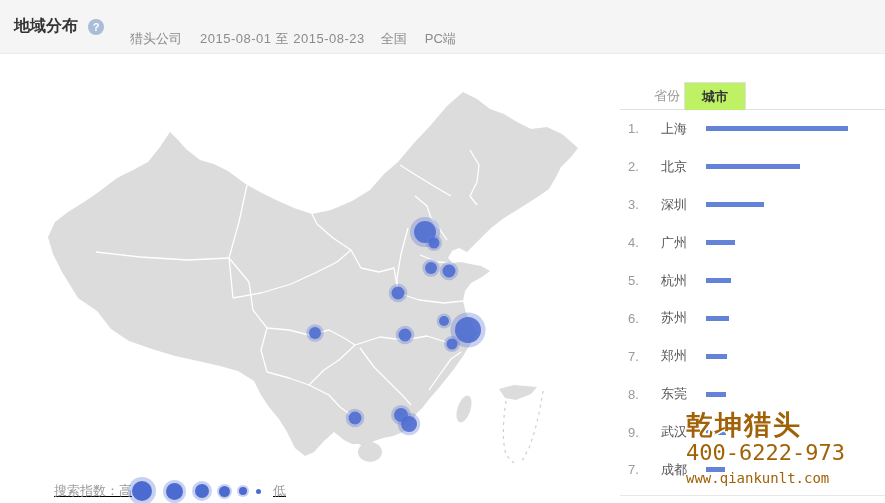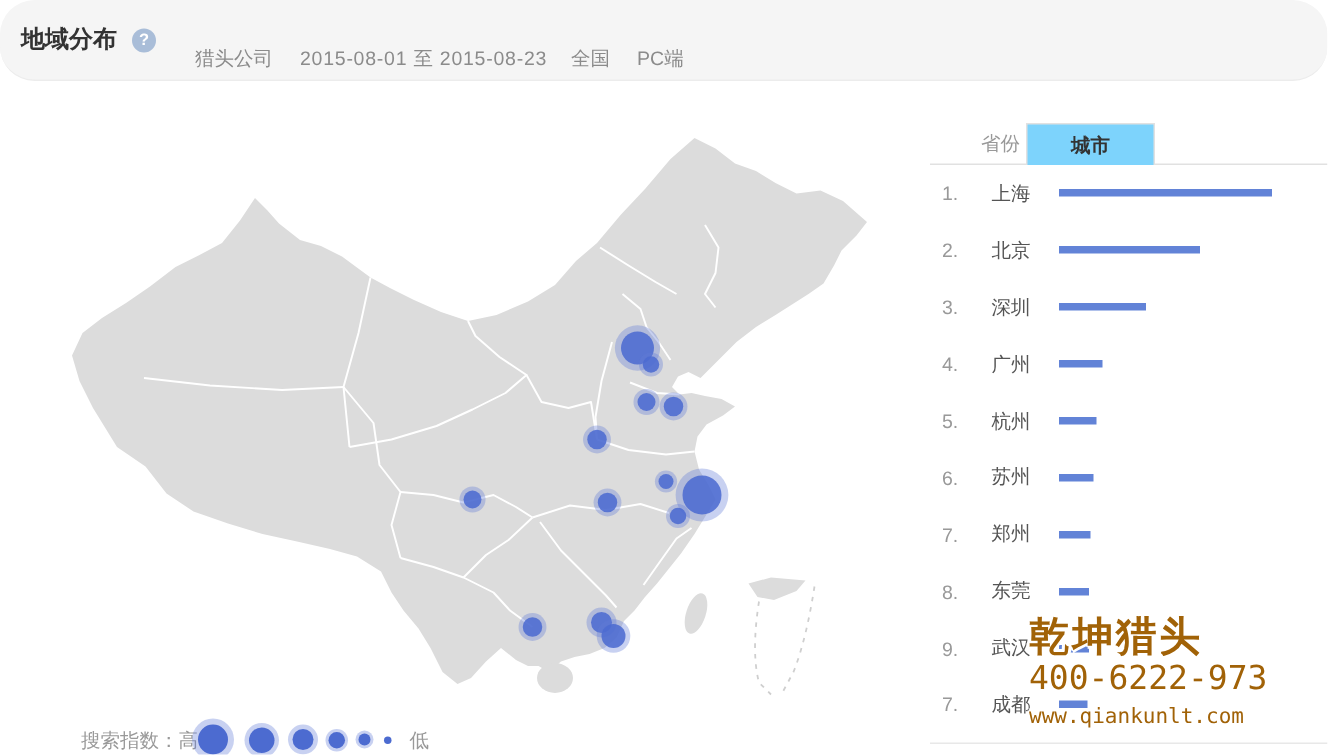--- a/index.html
+++ b/index.html
@@ -1,47 +1,47 @@
 <!DOCTYPE html>
 <html><head>
 <meta charset="utf-8">
 <style>
   html,body{margin:0;padding:0;width:885px;height:503px;overflow:hidden;background:#fff;
     font-family:"Liberation Sans","DejaVu Sans",sans-serif;}
   .stage{position:relative;width:885px;height:503px;}
 
   
   .header{position:absolute;left:0;top:0;width:885px;height:54px;background:#f5f5f5;
-    border-bottom:1px solid #ececec;display:flex;align-items:center;box-sizing:border-box;padding-left:14px;border-radius:23px;}
+    border-bottom:1px solid #ececec;display:flex;align-items:center;box-sizing:border-box;padding-left:14px;}
   .header .title{font-size:16px;font-weight:bold;color:#333;margin-right:10px;}
   .header .help{width:16px;height:16px;border-radius:50%;background:#a9bdd8;color:#fff;
     font-size:11px;font-weight:bold;display:flex;align-items:center;justify-content:center;margin-right:26px;cursor:pointer;}
   .header .meta{font-size:13px;color:#8b8b8b;margin-right:18px;margin-top:24px;}
   .header .meta.date{margin-right:16px;letter-spacing:0.5px;}
 
   
   #map-svg{position:absolute;left:0;top:0;z-index:1;}
 
   
   .panel{position:absolute;left:620px;top:83px;width:265px;z-index:5;}
   .tabs{position:relative;height:26px;border-bottom:1px solid #e1e1e1;}
   .tab{position:absolute;top:0;height:26px;line-height:26px;text-align:center;font-size:13px;cursor:pointer;}
   .tab.province{left:19px;width:56px;color:#999;}
-  .tab.city{left:64px;width:86px;color:#333;font-weight:bold;background:#7dd3fc;
+  .tab.city{left:64px;width:62px;color:#333;font-weight:bold;background:#bef264;
     border:1px solid #e1e1e1;border-bottom:none;top:-1px;height:28px;line-height:28px;box-sizing:border-box;}
   .list{position:absolute;left:0;top:27px;width:265px;}
   .row{display:flex;align-items:center;height:37.9px;padding-left:8px;box-sizing:border-box;}
   .row .rank{width:22px;font-size:13px;color:#999;}
   .row .city-name{width:48px;font-size:13px;color:#555;text-align:center;}
   .row .bar{height:5px;margin-left:8px;}
 
   .panel-bottom-line{position:absolute;left:620px;top:495px;width:265px;border-top:1px solid #e8e8e8;z-index:4;}
 
   
-  .legend{position:absolute;left:54px;top:479px;height:24px;display:flex;align-items:flex-end;z-index:6;}
+  .legend{position:absolute;left:54px;top:479px;height:24px;display:flex;align-items:center;z-index:6;text-decoration:underline;}
   .legend .lg-label,.legend .lg-low{font-size:13px;color:#999;}
   .legend .lg-low{margin-left:12px;}
   .lg-circle{display:inline-block;border-radius:50%;}
 
   
   .watermark{position:absolute;left:686px;top:410px;z-index:10;color:#a16207;pointer-events:none;
     text-shadow:-1px -1px 0 #fff,1px -1px 0 #fff,-1px 1px 0 #fff,1px 1px 0 #fff,
                 -2px 0 0 #fff,2px 0 0 #fff,0 -2px 0 #fff,0 2px 0 #fff;}
   .watermark .w1{font-size:27px;font-weight:bold;letter-spacing:2px;line-height:30px;font-family:"DejaVu Sans",sans-serif;}
   .watermark .w2{font-size:22px;line-height:26px;font-family:"DejaVu Sans Mono",monospace;}

